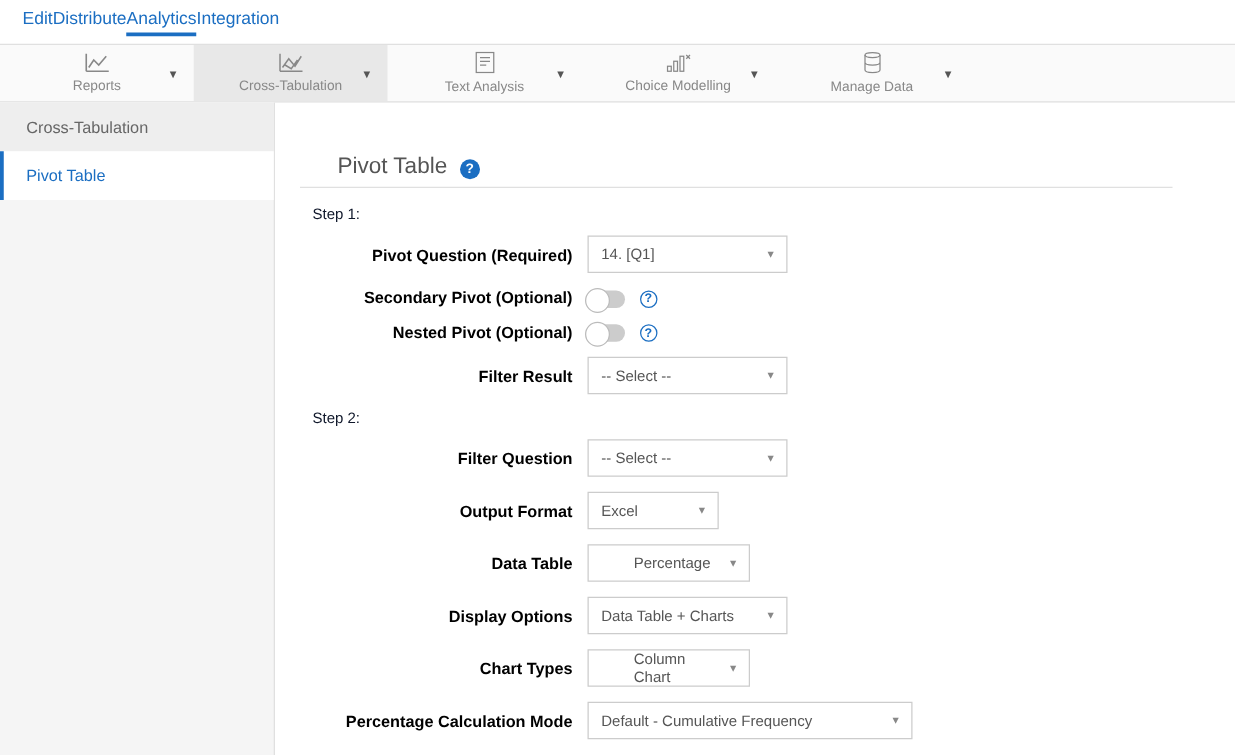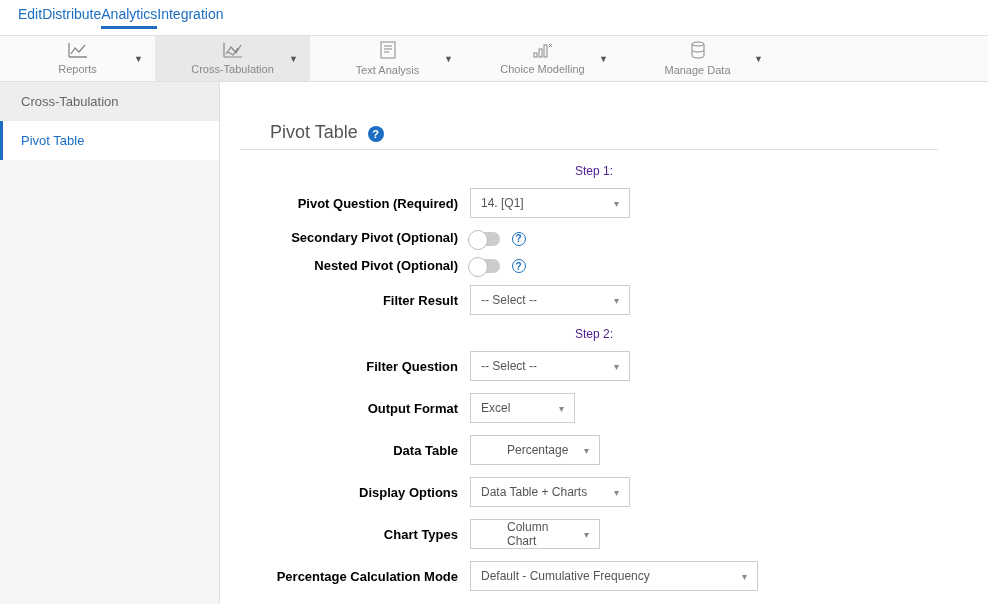--- a/index.html
+++ b/index.html
@@ -20,28 +20,28 @@
     .sidebar { width: 220px; background: #f5f5f5; border-right: 1px solid #e0e0e0; }
     .sidebar-item { padding: 12px 18px; font-size: 13px; color: #666; cursor: pointer; border-left: 3px solid transparent; background: #eeeeee; }
     .sidebar-item.active { background: #fff; color: #1b6ec2; border-left: 3px solid #1b6ec2; }
     
     .content { flex: 1; padding: 40px 50px 20px 20px; overflow-y: auto; }
     .page-header { display: flex; align-items: baseline; gap: 10px; margin-bottom: 6px; margin-left: 30px; }
     .page-title { font-size: 18px; color: #555; font-weight: 400; }
     .help-badge { display: inline-flex; width: 16px; height: 16px; border-radius: 50%; background: #1b6ec2; color: #fff; font-size: 11px; font-weight: bold; align-items: center; justify-content: center; }
     .divider-line { border: none; border-top: 1px solid #e0e0e0; margin-bottom: 14px; }
     
-    .step-label { font-size: 12px; color: #4c1d95; margin: 4px 0 10px 10px; text-align: center; }
+    .step-label { font-size: 12px; color: #0f172a; margin: 4px 0 10px 10px; }
     .form-row { display: flex; align-items: center; margin-bottom: 12px; }
     .form-label { width: 230px; text-align: right; padding-right: 12px; font-size: 13px; color: #000000; font-weight: 600; }
     .form-control { position: relative; }
     
     .select-box { display: inline-flex; align-items: center; justify-content: space-between; border: 1px solid #ccc; background: #fff; padding: 6px 10px; font-size: 12px; color: #555; cursor: pointer; height: 30px; }
     .select-box .chev { color: #888; font-size: 10px; margin-left: 8px; }
-    .w-160 { width: 160px; } .w-130 { width: 130px; padding-left: 36px; } .w-110 { width: 105px; } .w-260 { width: 288px; }
+    .w-160 { width: 160px; } .w-130 { width: 130px; padding-left: 36px; } .w-110 { width: 105px; } .w-260 { width: 260px; }
     
     .toggle { display: inline-block; width: 30px; height: 14px; border-radius: 7px; background: #ccc; position: relative; vertical-align: middle; cursor: pointer; }
     .toggle::after { content: ""; position: absolute; left: -2px; top: -2px; width: 18px; height: 18px; border-radius: 50%; background: #fff; border: 1px solid #bbb; }
     .info-icon { display: inline-flex; width: 14px; height: 14px; border-radius: 50%; border: 1.5px solid #1b6ec2; color: #1b6ec2; font-size: 10px; font-weight: bold; align-items: center; justify-content: center; margin-left: 8px; vertical-align: middle; }
   </style>
 </head>
 <body>
 
 <nav class="top-nav">
   <a href="#">Edit</a>

